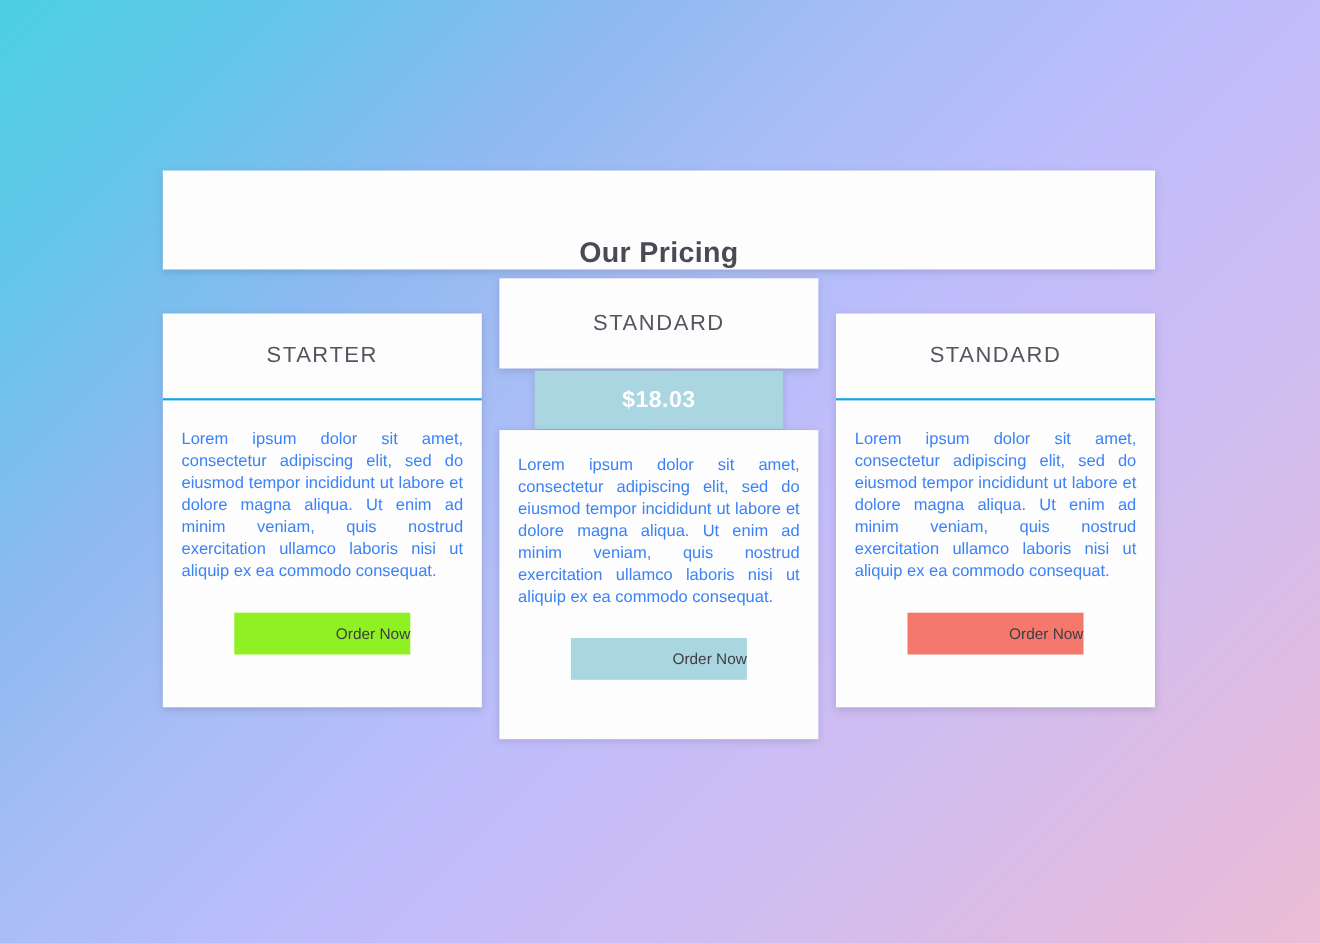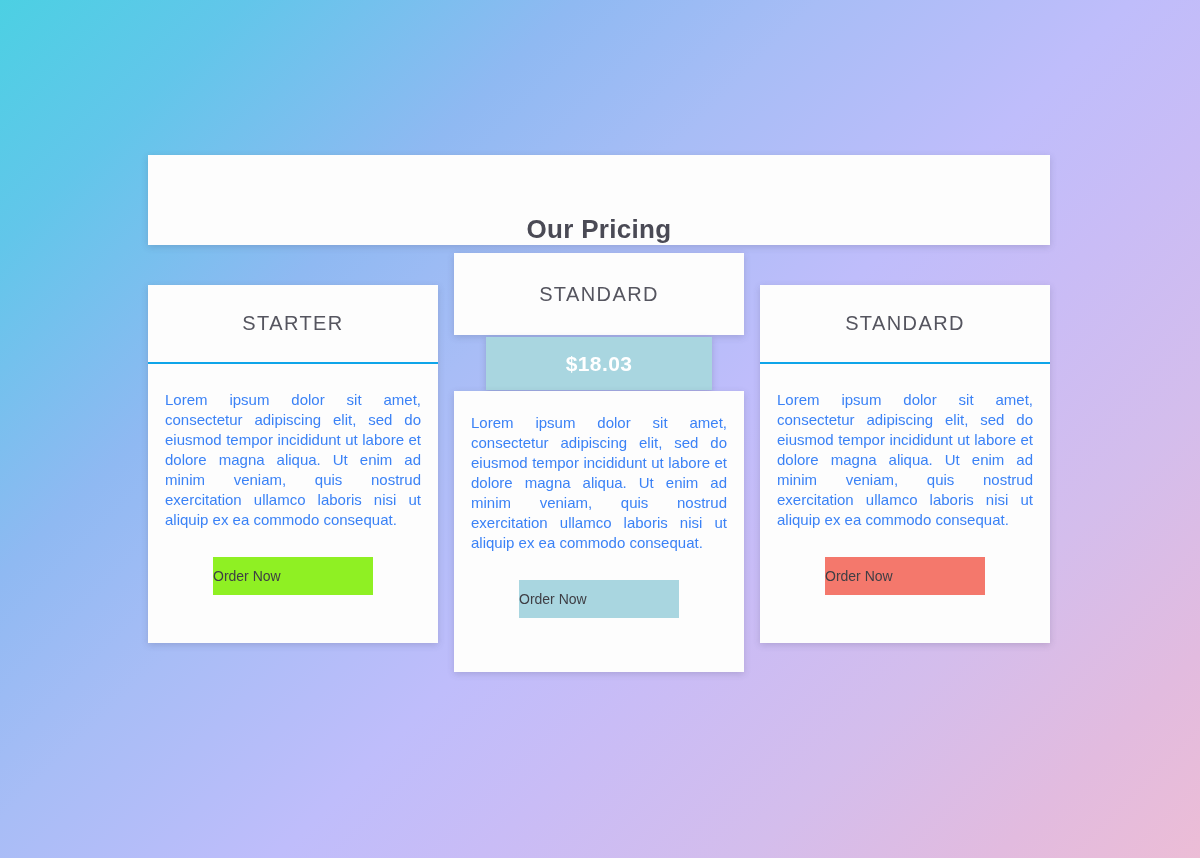--- a/index.html
+++ b/index.html
@@ -106,21 +106,21 @@
     border: none;
     outline: none;
     cursor: pointer;
     font-family: "Liberation Sans", sans-serif;
     font-size: 14px;
     color: #3e3e44;
     width: 160px;
     height: 38px;
     line-height: 38px;
     padding: 0;
-    text-align: left;
+    text-align: right;
   }
 
   
   .standard-head {
     position: absolute;
     left: 454px;
     top: 253px;
     width: 290px;
     height: 82px;
     background: #fdfdfd;

